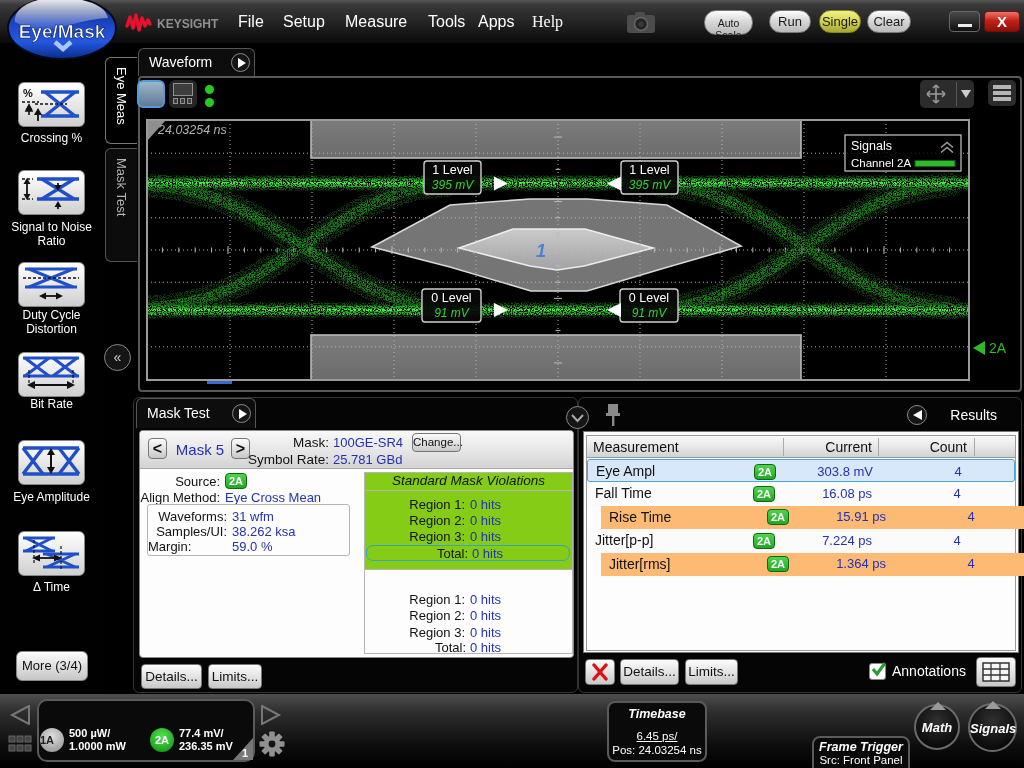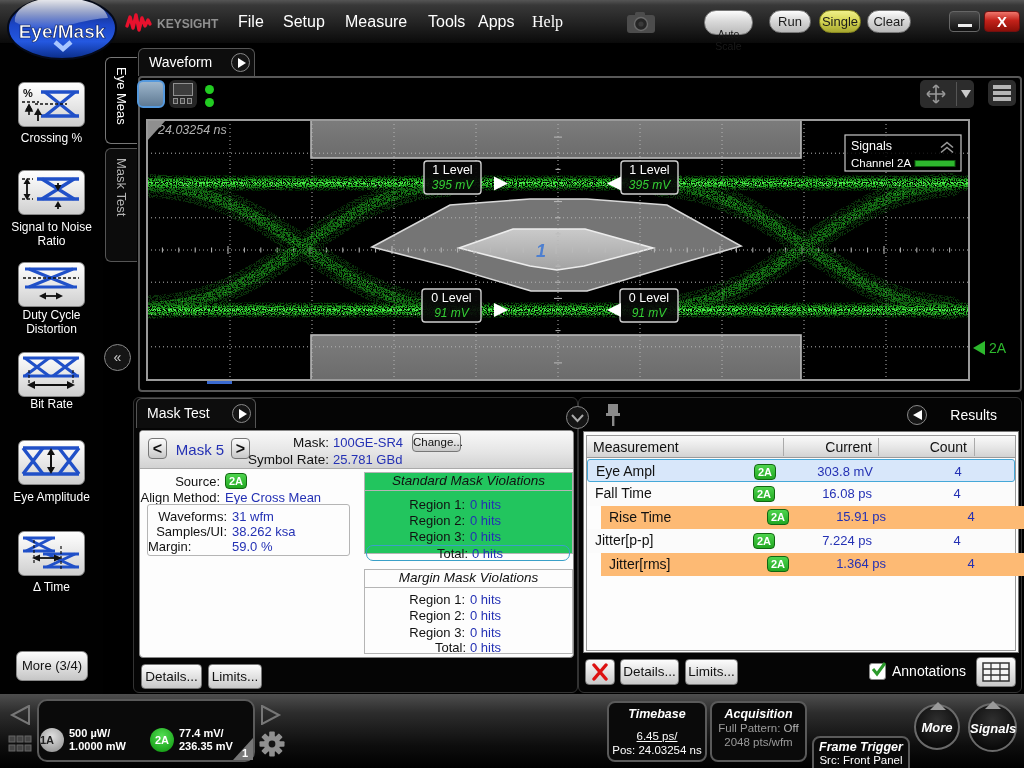--- a/index.html
+++ b/index.html
@@ -84,21 +84,21 @@
 <body>
 <div id="stage">
 
 <div id="topbar"></div>
 <span class="menuitem" style="left:238px;">File</span>
 <span class="menuitem" style="left:283px;">Setup</span>
 <span class="menuitem" style="left:345px;">Measure</span>
 <span class="menuitem" style="left:428px;">Tools</span>
 <span class="menuitem" style="left:478px;">Apps</span>
 <span class="menuitem" style="left:532px;font-family:Liberation Serif, serif;">Help</span>
-<div class="pill" style="left:704px; width:49px; height:25px; font-size:10.5px; line-height:12px; padding-top:17px;">Auto<br>Scale</div>
+<div class="pill" style="left:704px; width:49px; height:25px; font-size:10.5px; line-height:12px; padding-top:6px;">Auto<br>Scale</div>
 <div class="pill" style="left:769px; width:42px;">Run</div>
 <div class="pill" style="left:819px; width:42px; background:linear-gradient(#f0f08a,#d8d855 45%,#a8a830); border-color:#888820;">Single</div>
 <div class="pill" style="left:867px; width:44px;">Clear</div>
 <div id="minbtn">
       <div></div>
     </div>
 <div id="closebtn">X</div>
 
 <svg class="abs" style="left:626px; top:11px;" width="30" height="23" viewBox="0 0 30 23">
   <rect x="1" y="4" width="28" height="18" rx="3" fill="#4c4c4c"></rect>
@@ -427,36 +427,35 @@
     <div class="blue" style="position:absolute; left:85px; top:59px; font-size:13px;">Eye Cross Mean</div>
     <div style="position:absolute; left:7px; top:73px; width:203px; height:52px; border:1px solid #b5b5b5; border-radius:3px; background:#fdfdfd;">
       <div style="position:absolute; left:0px; top:4px; width:79px; text-align:right; font-size:13px; color:#111;">Waveforms:</div>
       <div class="blue" style="position:absolute; left:84px; top:4px; font-size:13px;">31 wfm</div>
       <div style="position:absolute; left:0px; top:19px; width:79px; text-align:right; font-size:13px; color:#111;">Samples/UI:</div>
       <div class="blue" style="position:absolute; left:84px; top:19px; font-size:13px;">38.262 ksa</div>
       <div style="position:absolute; left:0px; top:34px; width:79px; text-align:left; font-size:13px; color:#111;">Margin:</div>
       <div class="blue" style="position:absolute; left:84px; top:34px; font-size:13px;">59.0 %</div>
     </div>
 
-    <div style="position:absolute; left:224px; top:41px; width:209px; height:82px; border:1px solid #b5b5b5; background:#22c55e;">
+    <div style="position:absolute; left:224px; top:41px; width:209px; height:114px; border:1px solid #b5b5b5; background:#84cc16;">
       <div style="position:absolute; left:0; top:0; width:207px; height:18px; border-bottom:1px solid #b5b5b5; font-size:13.5px; font-style:italic; text-align:center; color:#111;">Standard Mask Violations</div>
       <div style="position:absolute; left:0px; top:24px; width:100px; text-align:right; font-size:13px; color:#111;">Region 1:</div>
       <div class="blue" style="position:absolute; left:105px; top:24px; font-size:13px;">0 hits</div>
       <div style="position:absolute; left:0px; top:40px; width:100px; text-align:right; font-size:13px; color:#111;">Region 2:</div>
       <div class="blue" style="position:absolute; left:105px; top:40px; font-size:13px;">0 hits</div>
       <div style="position:absolute; left:0px; top:56px; width:100px; text-align:right; font-size:13px; color:#111;">Region 3:</div>
       <div class="blue" style="position:absolute; left:105px; top:56px; font-size:13px;">0 hits</div>
       <div style="position:absolute; left:1px; top:72px; width:204px; height:16px; border:1.4px solid #3aa0c8; border-radius:7px;">
         <div style="position:absolute; left:0px; top:0px; width:101px; text-align:right; font-size:13px; color:#111;">Total:</div>
         <div class="blue" style="position:absolute; left:105px; top:0px; font-size:13px;">0 hits</div>
       </div>
     </div>
 
     <div style="position:absolute; left:224px; top:138px; width:209px; height:85px; border:1px solid #b5b5b5; background:#fdfdfd;">
-      <div style="position:absolute; left:0; top:0; width:207px; height:18px; border-bottom:1px solid #b5b5b5; font-size:13.5px; font-style:italic; text-align:center; color:#111;">Margin Mask Violations</div>
       <div style="position:absolute; left:0px; top:22px; width:100px; text-align:right; font-size:13px; color:#111;">Region 1:</div>
       <div class="blue" style="position:absolute; left:105px; top:22px; font-size:13px;">0 hits</div>
       <div style="position:absolute; left:0px; top:38px; width:100px; text-align:right; font-size:13px; color:#111;">Region 2:</div>
       <div class="blue" style="position:absolute; left:105px; top:38px; font-size:13px;">0 hits</div>
       <div style="position:absolute; left:0px; top:55px; width:100px; text-align:right; font-size:13px; color:#111;">Region 3:</div>
       <div class="blue" style="position:absolute; left:105px; top:55px; font-size:13px;">0 hits</div>
       <div style="position:absolute; left:0px; top:70px; width:101px; text-align:right; font-size:13px; color:#111;">Total:</div>
       <div class="blue" style="position:absolute; left:105px; top:70px; font-size:13px;">0 hits</div>
     </div>
   </div>
@@ -576,32 +575,27 @@
       </g>
     </g>
     <circle cx="13" cy="13" r="3.4" fill="#141414"></circle>
   </svg>
 
   <div class="bpanel" style="left:607px; top:7px; width:100px; height:61px;">
     <div style="font-size:12.5px; font-style:italic; font-weight:bold; margin-top:4px;">Timebase</div>
     <div style="font-size:11.5px; margin-top:9px;text-decoration:underline;">6.45 ps/</div>
     <div style="font-size:11.5px; margin-top:2px;">Pos: 24.03254 ns</div>
   </div>
-  <div class="bpanel" style="left:710px; top:7px; width:97px; height:61px;">
-    <div style="font-size:12.5px; font-style:italic; font-weight:bold; margin-top:4px;">Acquisition</div>
-    <div style="font-size:11.5px; margin-top:1px; color:#9a9a9a;">Full Pattern: <span style="color:#b5b5b5;">Off</span></div>
-    <div style="font-size:11.5px; margin-top:2px; color:#9a9a9a;">2048 pts/wfm</div>
-  </div>
   <div class="bpanel" style="left:812px; top:7px; width:98px; height:54px;margin-top:35px;">
     <div style="font-size:12.5px; font-style:italic; font-weight:bold; margin-top:2px;">Frame Trigger</div>
     <div style="font-size:11.5px;">Src: Front Panel</div>
     <div style="font-size:11.5px;padding-left:14px;">Standard</div>
     <div style="font-size:11.5px;">3 mV</div>
   </div>
-  <div class="bcirc" style="left:914px; top:10px; width:46px; height:46px; font-size:13px; line-height:44px;">More</div>
+  <div class="bcirc" style="left:914px; top:10px; width:46px; height:46px; font-size:13px; line-height:44px;">Math</div>
   <svg class="abs" style="left:930px; top:8px;" width="16" height="8" viewBox="0 0 16 8">
         <polygon points="8,0 16,8 0,8" fill="#9a9a9a"></polygon>
       </svg>
   <div class="bcirc" style="left:968px; top:9px; width:49px; height:49px; font-size:13px; line-height:47px;">Signals</div>
   <svg class="abs" style="left:985px; top:7px;" width="16" height="8" viewBox="0 0 16 8">
         <polygon points="8,0 16,8 0,8" fill="#9a9a9a"></polygon>
       </svg>
 </div>
 
 </div>

